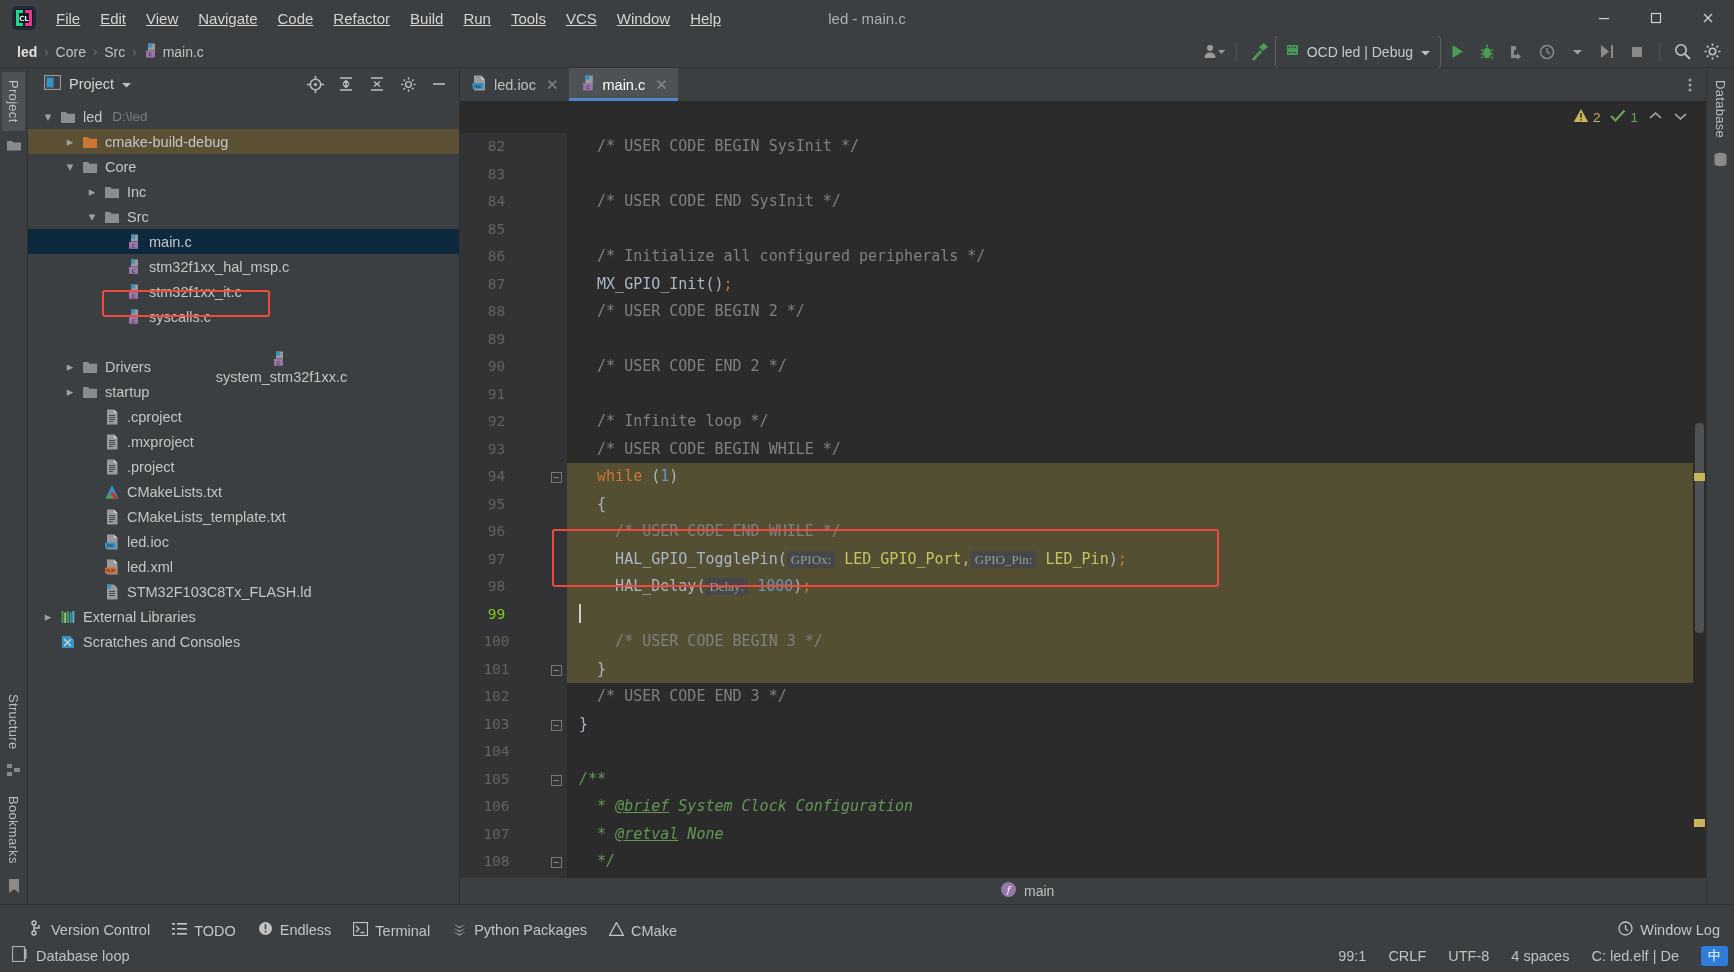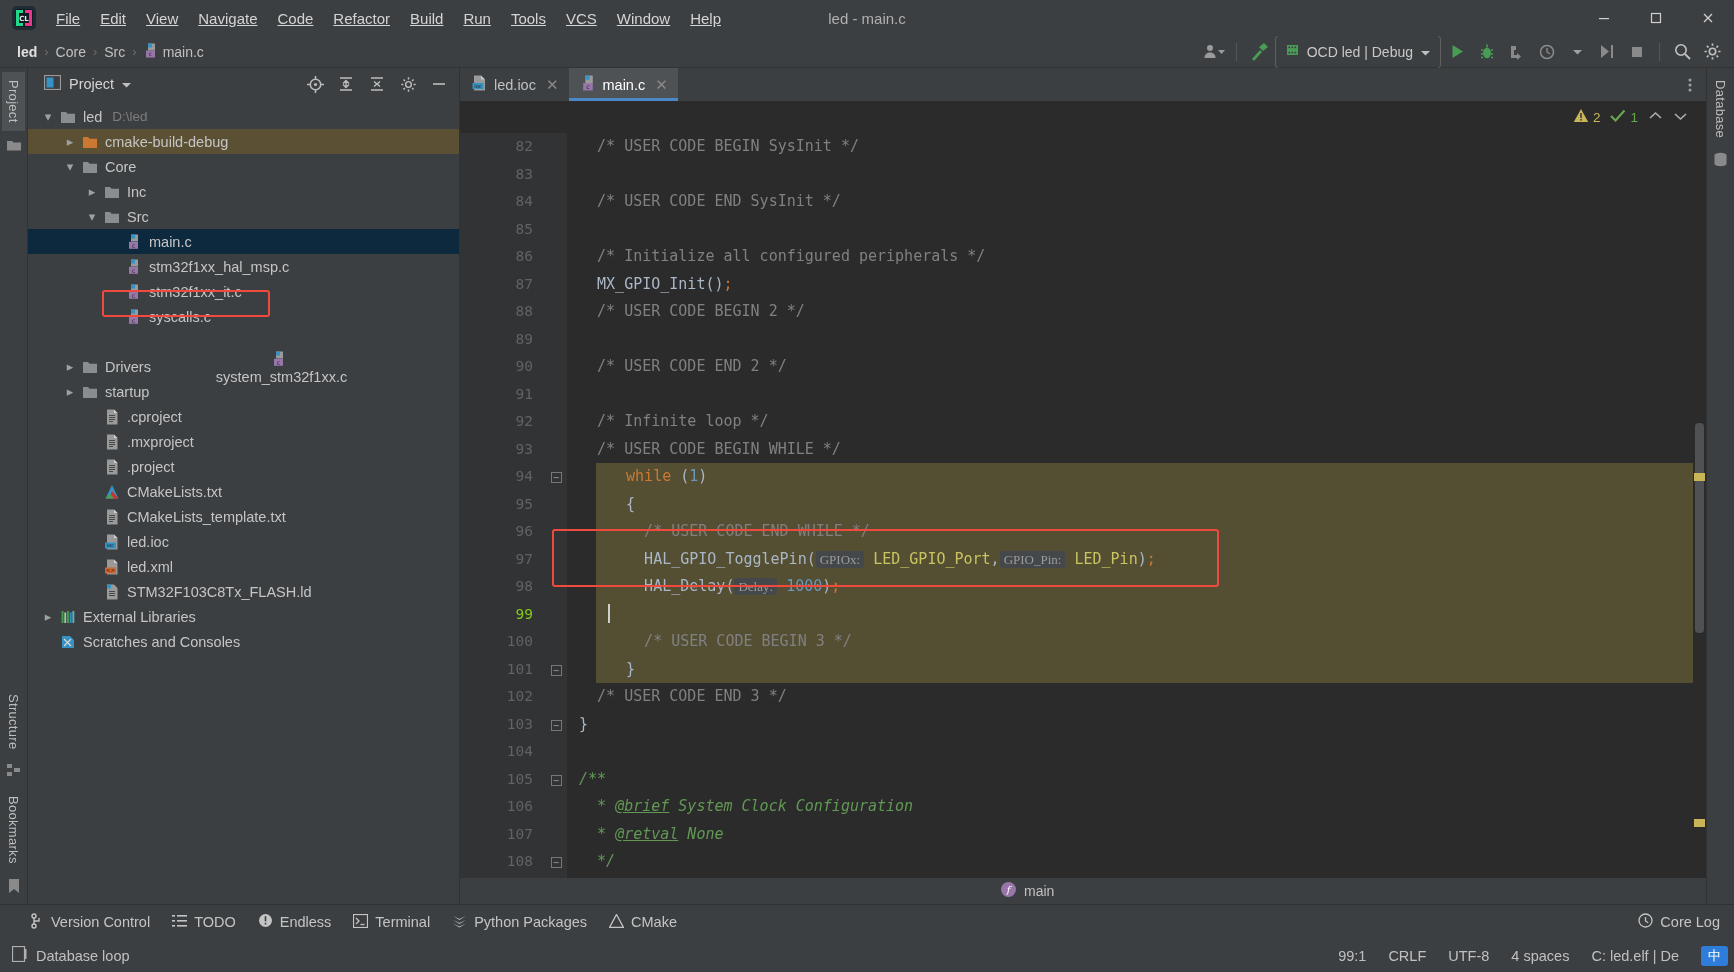--- a/index.html
+++ b/index.html
@@ -96,25 +96,25 @@
   .okc  { color:#6aa84f; display:flex; align-items:center; gap:4px; }
 
   .codearea { flex:1; display:flex; position:relative; overflow:hidden;
               background:#2b2b2b; }
   .gutter { width:85px; flex:0 0 85px; background:#313335; text-align:right;
             padding-top:0; }
   .fold { width:22px; flex:0 0 22px; background:#313335; }
   .codelines { flex:1; position:relative; font-family:"DejaVu Sans Mono", monospace;
                font-size:15px; }
   .ln { height:27.5px; line-height:27.5px; color:#606366; font-size:14.5px;
-        font-family:"DejaVu Sans Mono", monospace; padding-right:12px; }
+        font-family:"DejaVu Sans Mono", monospace; padding-right:12px;text-align:center; }
   .ln.cur { color:#84cc16; }
   .cl { height:27.5px; line-height:27.5px; white-space:pre; padding-left:12px;
         color:#a9b7c6; }
-  .cl.hl { background:#544f33;margin-left:29px; }
+  .cl.hl { background:#544f33; }
   .cmt { color:#808080; }
   .kw  { color:#cc7832; }
   .num { color:#6897bb; }
   .punct { color:#a9b7c6; }
   .semi { color:#cc7832; }
   .hint { background:#45484a; color:#9b9b9b; font-size:13px; padding:1px 4px;
           border-radius:3px; font-family:Liberation Serif, serif; }
   .param { color:#c9c45f; }
   .doc-tag { color:#629755; text-decoration:underline; font-style:italic;}
   .doc-txt { color:#629755; font-style:italic;}
@@ -123,21 +123,21 @@
   .ebread { height:26px; background:#3c3f41; display:flex; align-items:center;
             gap:7px; padding-left:540px; font-size:14px; color:#c0c0c0;
             flex:0 0 26px; }
 
   
   .rstrip { width:28px; background:#3c3f41; flex:0 0 28px;
             display:flex; flex-direction:column; align-items:center;
             border-left:1px solid #323232; padding-top:4px; }
 
   
-  .toolwin { height:35px; background:#3c3f41; display:flex; align-items:center;
+  .toolwin { height:35px; background:#3c3f41; display:flex; align-items:flex-end;
              gap:22px; padding-left:30px; flex:0 0 35px;
              border-top:1px solid #323232; font-size:14.5px; color:#c4c4c4; }
   .tw { display:flex; align-items:center; gap:7px; }
   .toolwin .right { margin-left:auto; padding-right:14px; display:flex;
                     align-items:center; gap:7px; color:#c4c4c4; }
   .statusbar { height:33px; background:#3c3f41; display:flex; align-items:center;
                padding:0 6px 0 12px; flex:0 0 33px; font-size:14.5px;
                color:#c0c0c0; gap:9px; }
   .statusbar .right { margin-left:auto; display:flex; align-items:center; gap:22px; }
   .sb-item { white-space:nowrap; }
@@ -885,21 +885,21 @@
       </span>
       <span>CMake</span>
     </div>
     <div class="right">
       <span>
         <svg width="15" height="15" viewBox="0 0 15 15">
           <circle cx="7.5" cy="7.5" r="6.5" fill="none" stroke="#c4c4c4" stroke-width="1.3"></circle>
           <path d="M7.5 4 v4 l2.7 1.8" stroke="#c4c4c4" stroke-width="1.3" fill="none"></path>
         </svg>
       </span>
-      <span>Core Log</span>
+      <span>Window Log</span>
     </div>
   </div>
 
   <div class="statusbar">
     <span>
       <svg width="15" height="16" viewBox="0 0 15 16">
         <rect x="0.5" y="0.5" width="12" height="15" fill="none" stroke="#b0b0b0" stroke-width="1.2"></rect>
         <rect x="12.5" y="3" width="2" height="10" fill="#b0b0b0"></rect>
       </svg>
     </span>

